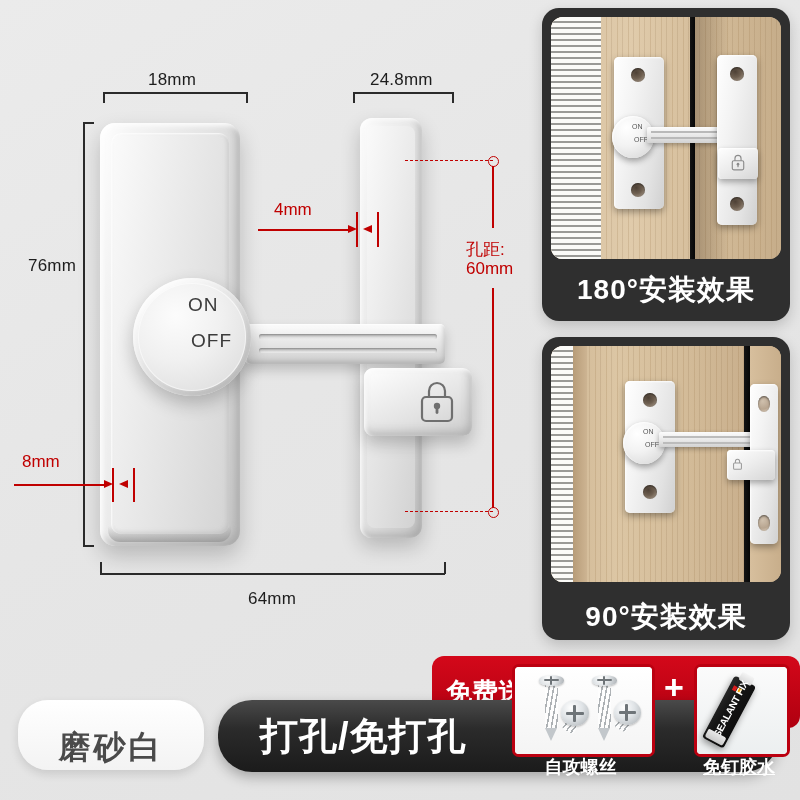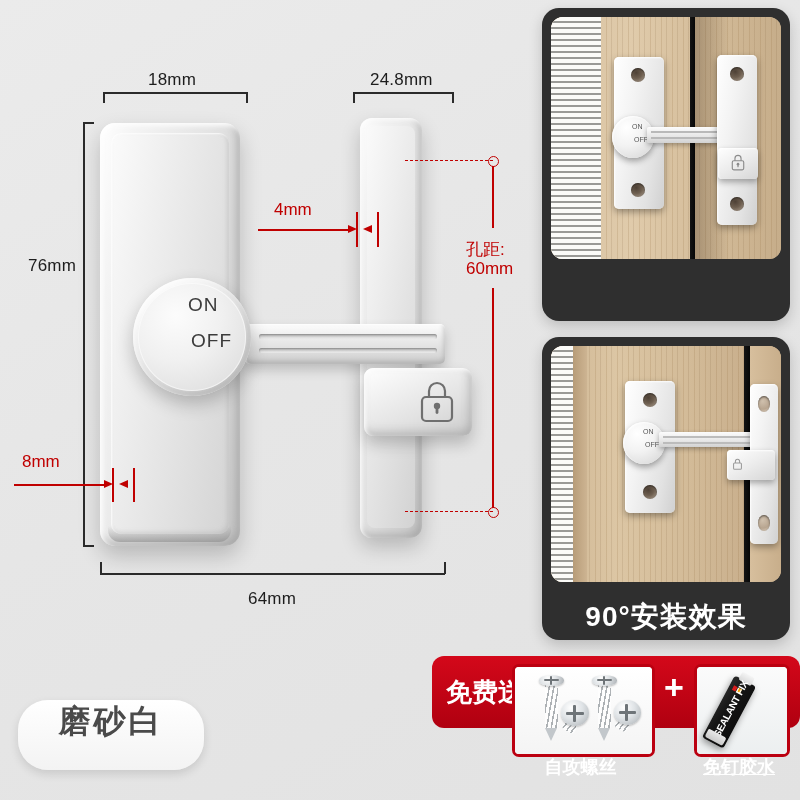--- a/index.html
+++ b/index.html
@@ -142,21 +142,21 @@
   .marm{position:absolute;border-radius:2px;
     background:linear-gradient(180deg,#fcfcfc,#e6e6e6 60%,#d2d2d2);
     box-shadow:0 2px 5px rgba(0,0,0,.3);}
   .mcatch{position:absolute;border-radius:4px;
     background:linear-gradient(150deg,#ffffff,#ececec 50%,#d6d6d6);
     box-shadow:0 3px 6px rgba(0,0,0,.32), inset 1px 1px 2px rgba(255,255,255,.9);}
 
   
   .pillWhite{position:absolute;background:linear-gradient(180deg,#ffffff,#f3f3f3);
     border-radius:30px;box-shadow:0 4px 10px rgba(0,0,0,.12);
-    display:flex;align-items:flex-start;justify-content:center;}
+    display:flex;align-items:flex-end;justify-content:center;}
   .pillWhite span{color:#4a4a4a;font-weight:bold;letter-spacing:3px;}
   .pillDark{position:absolute;border-radius:34px;
     background:linear-gradient(180deg,#4a4a4a 0%,#2b2b2b 40%,#1b1b1b 100%);
     box-shadow:0 5px 13px rgba(0,0,0,.28);}
   .pillDark span{position:absolute;left:42px;top:50%;transform:translateY(-50%);
     color:#fff;font-weight:bold;letter-spacing:1px;white-space:nowrap;}
   .redbar{position:absolute;background:linear-gradient(180deg,#d4081a 0%,#b00010 100%);
     border-radius:12px;}
   .redbar .lbl{position:absolute;left:14px;top:50%;transform:translateY(-50%);
     color:#fff;font-weight:bold;white-space:nowrap;}
@@ -299,20 +299,21 @@
       </div>
       <div class="mcatch" style="left:167px;top:131px;width:40px;height:31px;">
         <svg width="16" height="18" viewBox="0 0 42 46" style="position:absolute;left:12px;top:6px;">
           <rect x="6" y="17" width="30" height="24" rx="4" fill="none" stroke="#8b8b8b" stroke-width="3"></rect>
           <path d="M13 17 V11 a8 8 0 0 1 16 0 V17" fill="none" stroke="#8b8b8b" stroke-width="3"></path>
           <circle cx="21" cy="26" r="3.5" fill="#8b8b8b"></circle>
           <rect x="19.4" y="27" width="3.2" height="7" fill="#8b8b8b"></rect>
         </svg>
       </div>
     </div>
+    <div class="caption" style="height:62px;line-height:62px;font-size:28px;">180°安装效果</div>
   </div>
 
   <div class="card" style="left:542px;top:337px;width:248px;height:303px;">
     <div class="photo" style="height:236px;">
       <div class="wood" style="background:linear-gradient(90deg,#cdb491 0%,#dcc6a4 28%,#d2ba97 62%,#c3a886 100%);"></div>
       <div class="woodgrain"></div>
       <div class="blinds" style="width:22px;"></div>
       <div class="abs" style="left:22px;top:0;bottom:0;width:14px;background:linear-gradient(90deg,#b79c78,#cdb492);"></div>
       <div class="gap" style="left:193px;width:6px;"></div>
       <div class="abs" style="left:199px;top:0;bottom:0;width:31px;background:linear-gradient(90deg,#d7bf9d,#c8ae8b);"></div>
@@ -340,20 +341,23 @@
         </svg>
       </div>
     </div>
     <div class="caption" style="height:52px;line-height:58px;font-size:28px;">90°安装效果</div>
   </div>
 
   <div class="redbar" style="left:432px;top:656px;width:368px;height:72px;">
     <div class="lbl" style="font-size:26px;">免费送</div>
   </div>
 
+  <div class="pillDark" style="left:218px;top:700px;width:560px;height:72px;">
+    <span style="font-size:38px;">打孔/免打孔</span>
+  </div>
 
   <div class="pillWhite" style="left:18px;top:700px;width:186px;height:70px;">
     <span style="font-size:32px;">磨砂白</span>
   </div>
 
   <div class="giftcard" style="left:512px;top:664px;width:137px;height:87px;">
     <div class="abs" style="inset:0;background:linear-gradient(180deg,#ffffff,#f4f4f4);"></div>
 
     <div class="screwShaft" style="left:30px;top:14px;height:48px;"></div>
     <div class="screwTip" style="left:30px;top:61px;"></div>

